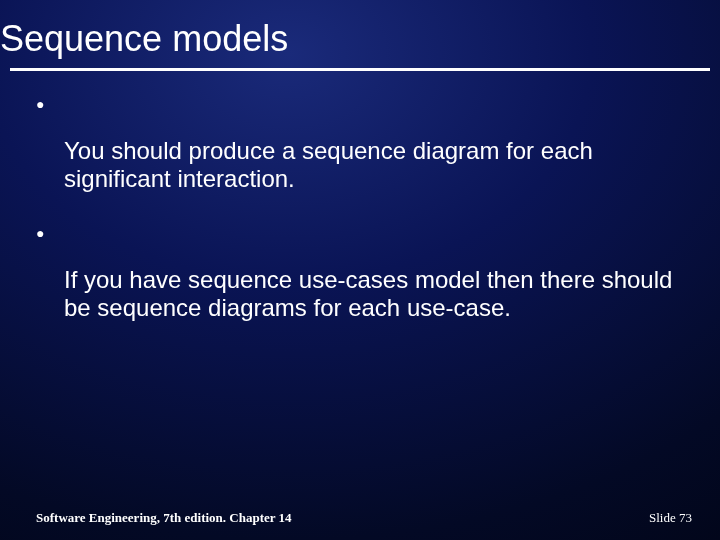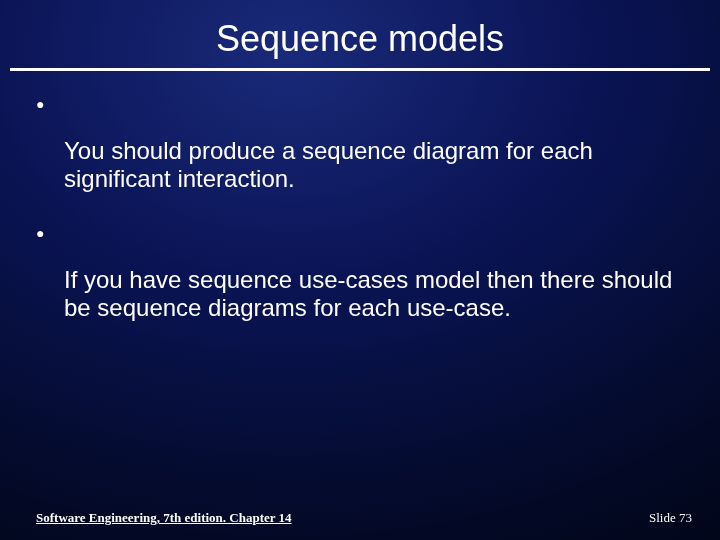--- a/index.html
+++ b/index.html
@@ -12,21 +12,20 @@
   }
   .slide {
     width: 720px;
     height: 540px;
     background: radial-gradient(ellipse 120% 120% at 40% 10%, #1a2a7a 0%, #0a1455 35%, #030925 75%, #010414 100%);
     color: #ffffff;
     position: relative;
     box-sizing: border-box;
   }
   .title-area {
-    text-align: center;
     padding-top: 18px;
     padding-bottom: 6px;
   }
   .title {
     font-family: Arial, Helvetica, sans-serif;
     font-size: 36px;
     color: #ffffff;
     font-weight: normal;
   }
   .hr {
@@ -68,21 +67,20 @@
     padding: 0 28px 0 36px;
     display: flex;
     justify-content: space-between;
     align-items: baseline;
     font-family: "Times New Roman", Times, serif;
     font-size: 13px;
     color: #ffffff;
   }
   .footer .center {
     font-weight: bold;
-    text-decoration: underline;
   }
   .footer .right {
     text-align: center;
   }
 </style>
 </head>
 <body>
 
 <div class="slide">
 

